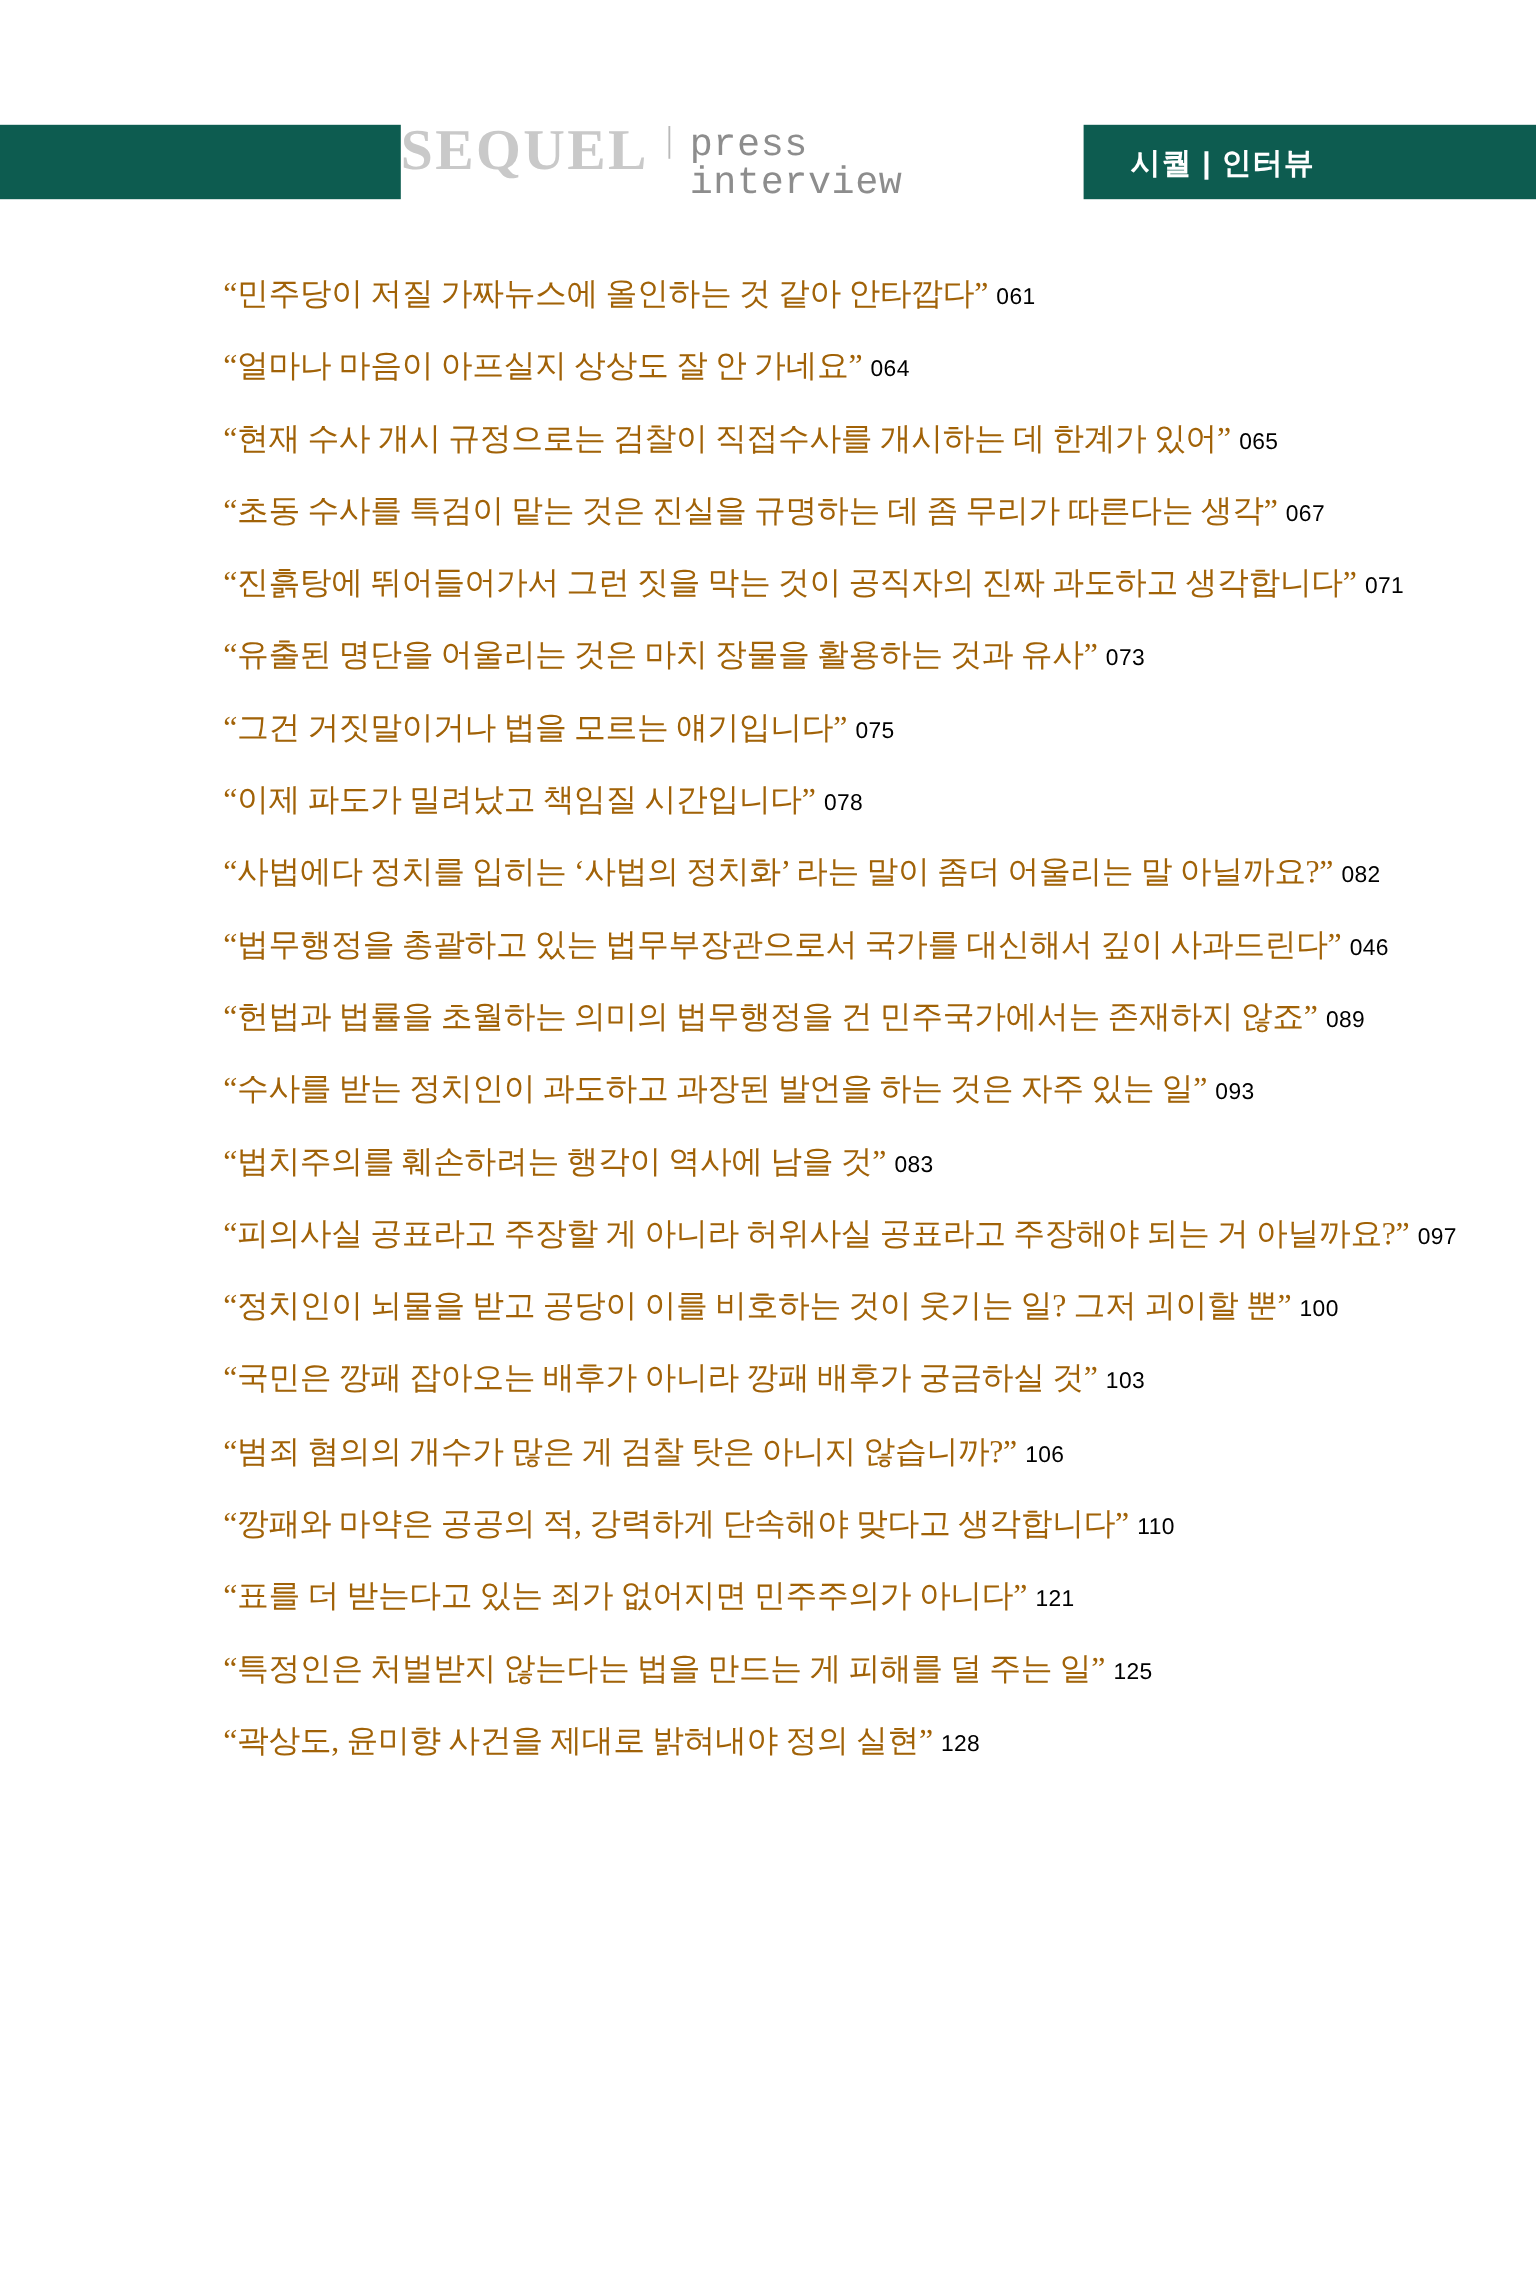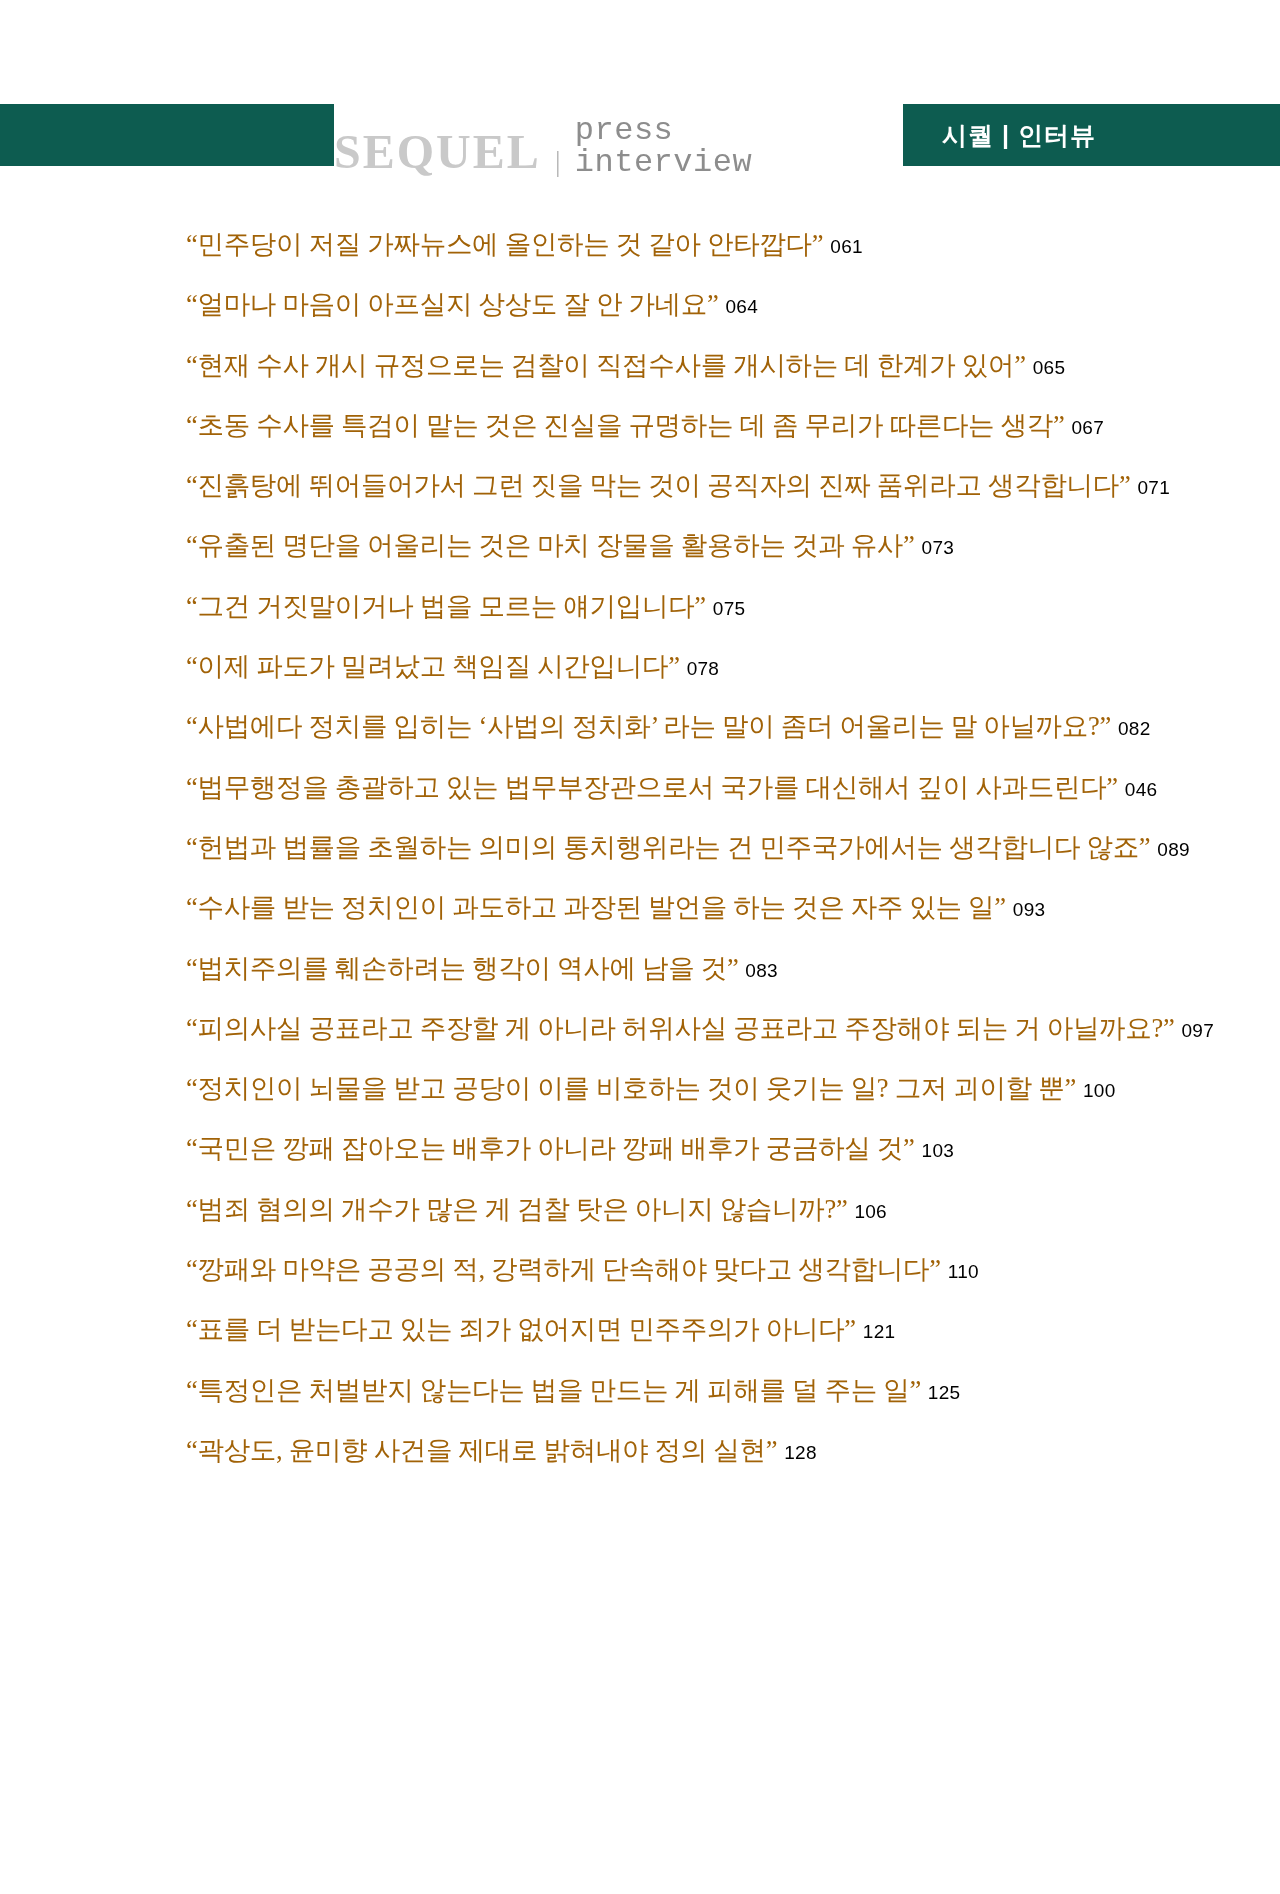--- a/index.html
+++ b/index.html
@@ -58,25 +58,25 @@
     box-sizing: border-box;
     color: #ffffff;
     font-family: "Liberation Sans", sans-serif;
     font-size: 25px;
     font-weight: bold;
     letter-spacing: 1px;
   }
   .header-center {
     position: absolute;
     left: 334px;
-    top: 12px;
+    top: 0;
     width: 488px;
     height: 62px;
     display: flex;
-    align-items: flex-end;
+    align-items: flex-start;
     justify-content: center;
     gap: 14px;
   }
   .brand {
     font-family: "Liberation Serif", serif;
     font-size: 48px;
     font-weight: bold;
     letter-spacing: 2px;
     color: #c9c9c9;
     line-height: 1;
@@ -153,39 +153,39 @@
     <div class="toc-item">
       <span class="toc-title">“얼마나 마음이 아프실지 상상도 잘 안 가네요”</span><span class="toc-page">064</span>
     </div>
     <div class="toc-item">
       <span class="toc-title">“현재 수사 개시 규정으로는 검찰이 직접수사를 개시하는 데 한계가 있어”</span><span class="toc-page">065</span>
     </div>
     <div class="toc-item">
       <span class="toc-title">“초동 수사를 특검이 맡는 것은 진실을 규명하는 데 좀 무리가 따른다는 생각”</span><span class="toc-page">067</span>
     </div>
     <div class="toc-item">
-      <span class="toc-title">“진흙탕에 뛰어들어가서 그런 짓을 막는 것이 공직자의 진짜 품위라고 생각합니다”</span><span class="toc-page">071</span>
+      <span class="toc-title">“진흙탕에 뛰어들어가서 그런 짓을 막는 것이 공직자의 진짜 과도하고 생각합니다”</span><span class="toc-page">071</span>
     </div>
     <div class="toc-item">
       <span class="toc-title">“유출된 명단을 어울리는 것은 마치 장물을 활용하는 것과 유사”</span><span class="toc-page">073</span>
     </div>
     <div class="toc-item">
       <span class="toc-title">“그건 거짓말이거나 법을 모르는 얘기입니다”</span><span class="toc-page">075</span>
     </div>
     <div class="toc-item">
       <span class="toc-title">“이제 파도가 밀려났고 책임질 시간입니다”</span><span class="toc-page">078</span>
     </div>
     <div class="toc-item">
       <span class="toc-title">“사법에다 정치를 입히는 ‘사법의 정치화’ 라는 말이 좀더 어울리는 말 아닐까요?”</span><span class="toc-page">082</span>
     </div>
     <div class="toc-item">
       <span class="toc-title">“법무행정을 총괄하고 있는 법무부장관으로서 국가를 대신해서 깊이 사과드린다”</span><span class="toc-page">046</span>
     </div>
     <div class="toc-item">
-      <span class="toc-title">“헌법과 법률을 초월하는 의미의 통치행위라는 건 민주국가에서는 생각합니다 않죠”</span><span class="toc-page">089</span>
+      <span class="toc-title">“헌법과 법률을 초월하는 의미의 법무행정을 건 민주국가에서는 존재하지 않죠”</span><span class="toc-page">089</span>
     </div>
     <div class="toc-item">
       <span class="toc-title">“수사를 받는 정치인이 과도하고 과장된 발언을 하는 것은 자주 있는 일”</span><span class="toc-page">093</span>
     </div>
     <div class="toc-item">
       <span class="toc-title">“법치주의를 훼손하려는 행각이 역사에 남을 것”</span><span class="toc-page">083</span>
     </div>
     <div class="toc-item">
       <span class="toc-title">“피의사실 공표라고 주장할 게 아니라 허위사실 공표라고 주장해야 되는 거 아닐까요?”</span><span class="toc-page">097</span>
     </div>

